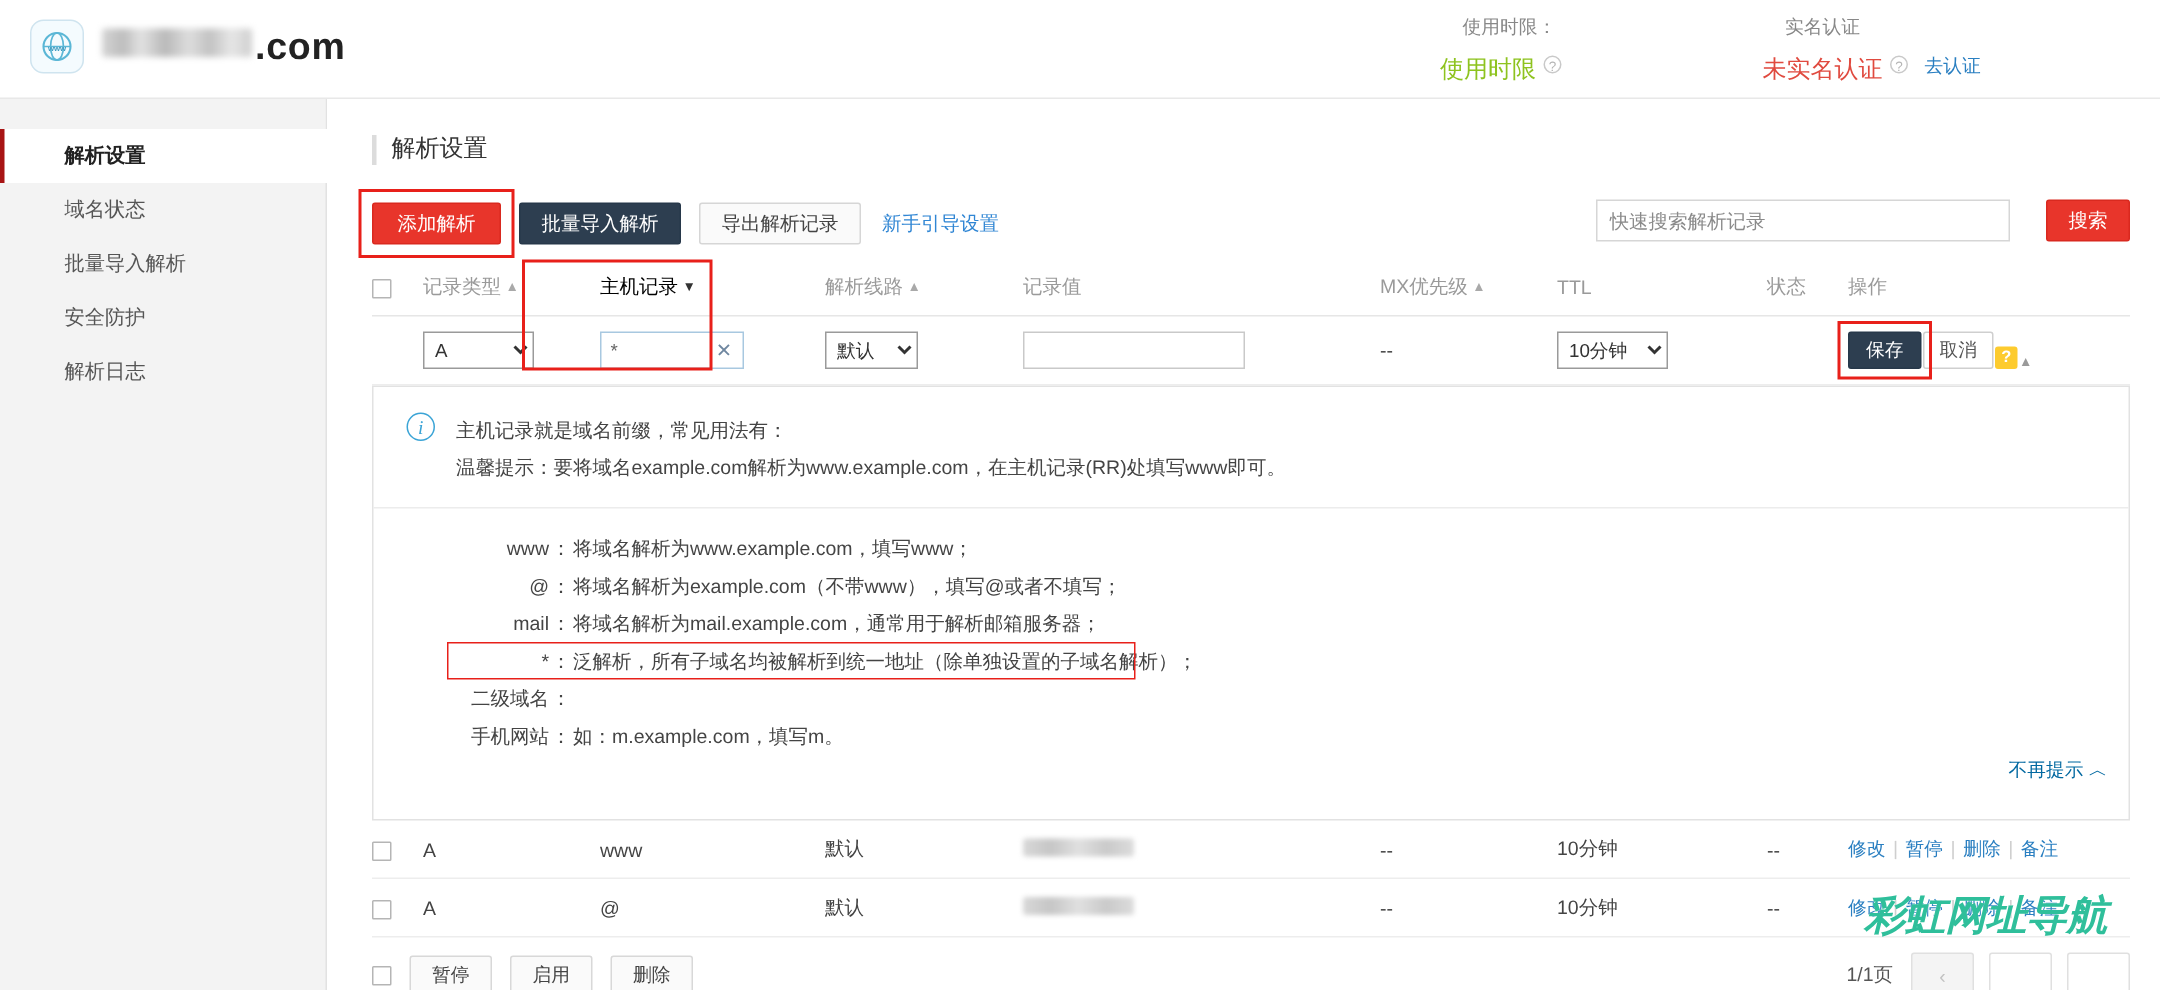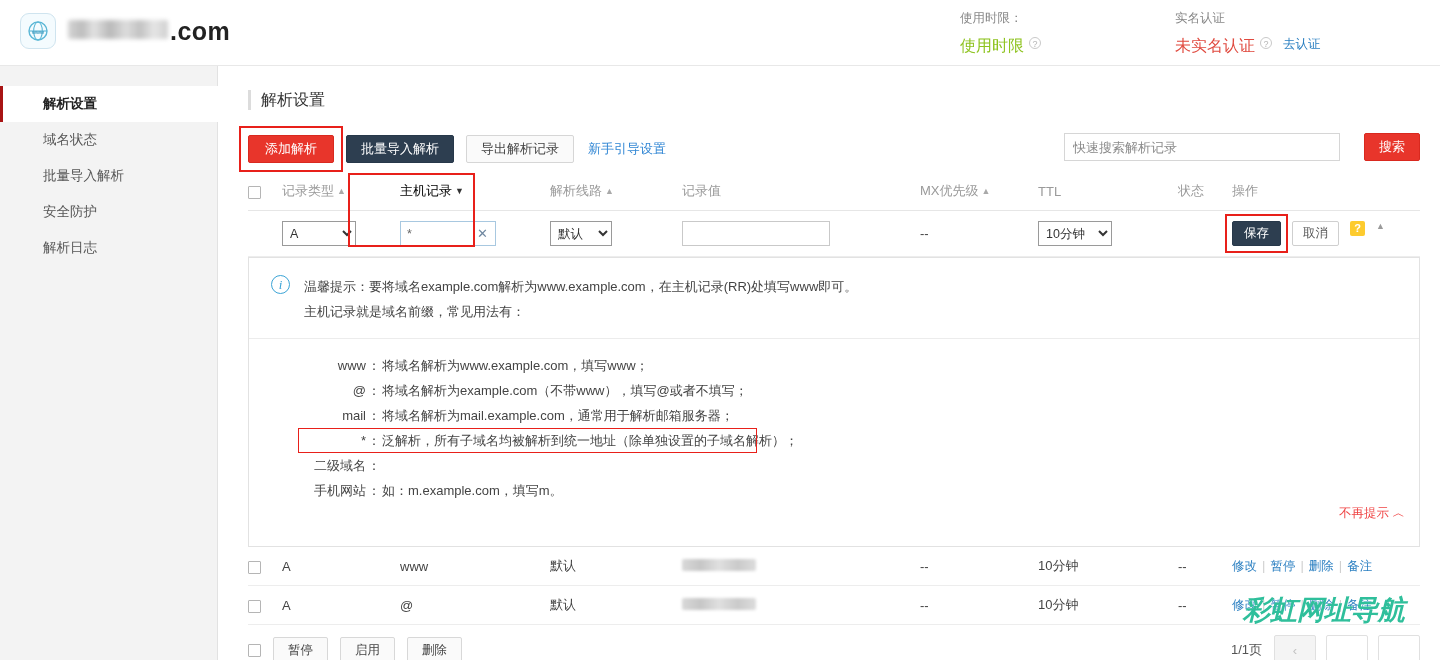--- a/index.html
+++ b/index.html
@@ -47,21 +47,21 @@
     position: relative;
     top: -1px;
   }
 
   .status-group {
     position: absolute; top: 10px;
     font-size: 12.5px;
   }
   .status-group.usage { left: 960px; }
   .status-group.realname { left: 1175px; }
-  .status-label { color: #888; font-size: 12.5px; }
+  .status-label { color: #888; font-size: 12.5px; margin-left: 15px; }
   .status-value {
     margin-top: 9px;
     font-size: 16px;
     display: flex; align-items: center; gap: 5px;
   }
   .status-value.green { color: #8ec31f; }
   .status-value.red   { color: #e04a3f; }
   .qmark {
     display: inline-block;
     width: 12px; height: 12px; line-height: 12px;
@@ -254,21 +254,21 @@
   .val-input {
     width: 148px; height: 25px;
     border: 1px solid #c9c9c9;
     background: #fff;
     font-size: 12.5px;
     font-family: inherit;
     padding-left: 5px;
     outline: none;
   }
 
-  .act-wrap { display: flex; align-items: flex-start; gap: 11px; position: relative; }
+  .act-wrap { display: flex; align-items: flex-end; gap: 1px; position: relative; }
   .btn-save {
     background: #2d3e50; color: #fff; border: 1px solid #27384a;
     height: 25px; padding: 0 11px; font-size: 12.5px;
     cursor: pointer; border-radius: 2px; font-family: inherit;
   }
   .save-wrap { position: relative; display: inline-block; }
   .anno-save { left: -7px; top: -7px; right: -7px; bottom: -7px; }
   .btn-cancel {
     background: #fff; color: #555; border: 1px solid #cfcfcf;
     height: 25px; padding: 0 10px; font-size: 12.5px;
@@ -323,21 +323,21 @@
   .tip-row.boxed { position: relative; }
   .anno-star {
     position: absolute;
     left: 49px; top: 0px; width: 459px; height: 25px;
     border: 1.5px solid #e8201a;
     pointer-events: none;
   }
   .tip-foot {
     text-align: right; padding: 2px 14px 12px 0;
   }
-  .tip-foot a { color: #ef4444; font-size: 12.5px; text-decoration: none; }
+  .tip-foot a { color: #0369a1; font-size: 12.5px; text-decoration: none; }
 
   
   .footbar {
     display: flex; align-items: center;
     padding: 12px 0 0 0;
     position: relative;
   }
   .btn-foot {
     background: #fafafa; border: 1px solid #d8d8d8; color: #444;
     height: 26px; padding: 0 14px; margin-left: 12px;
@@ -529,22 +529,22 @@
             </div>
           </td>
         </tr>
       </tbody>
     </table>
 
     <div class="tip-panel">
       <div class="tip-head">
         <span class="info-icon">i</span>
         <div class="tip-head-text">
+          <div>主机记录就是域名前缀，常见用法有：</div>
           <div>温馨提示：要将域名example.com解析为www.example.com，在主机记录(RR)处填写www即可。</div>
-          <div>主机记录就是域名前缀，常见用法有：</div>
         </div>
       </div>
       <div class="tip-sep"></div>
       <div class="tip-body">
         <div class="tip-row">
           <span class="tip-key">www</span>
           <span class="tip-colon">：</span>
           <span>将域名解析为www.example.com，填写www；</span>
         </div>
         <div class="tip-row">

